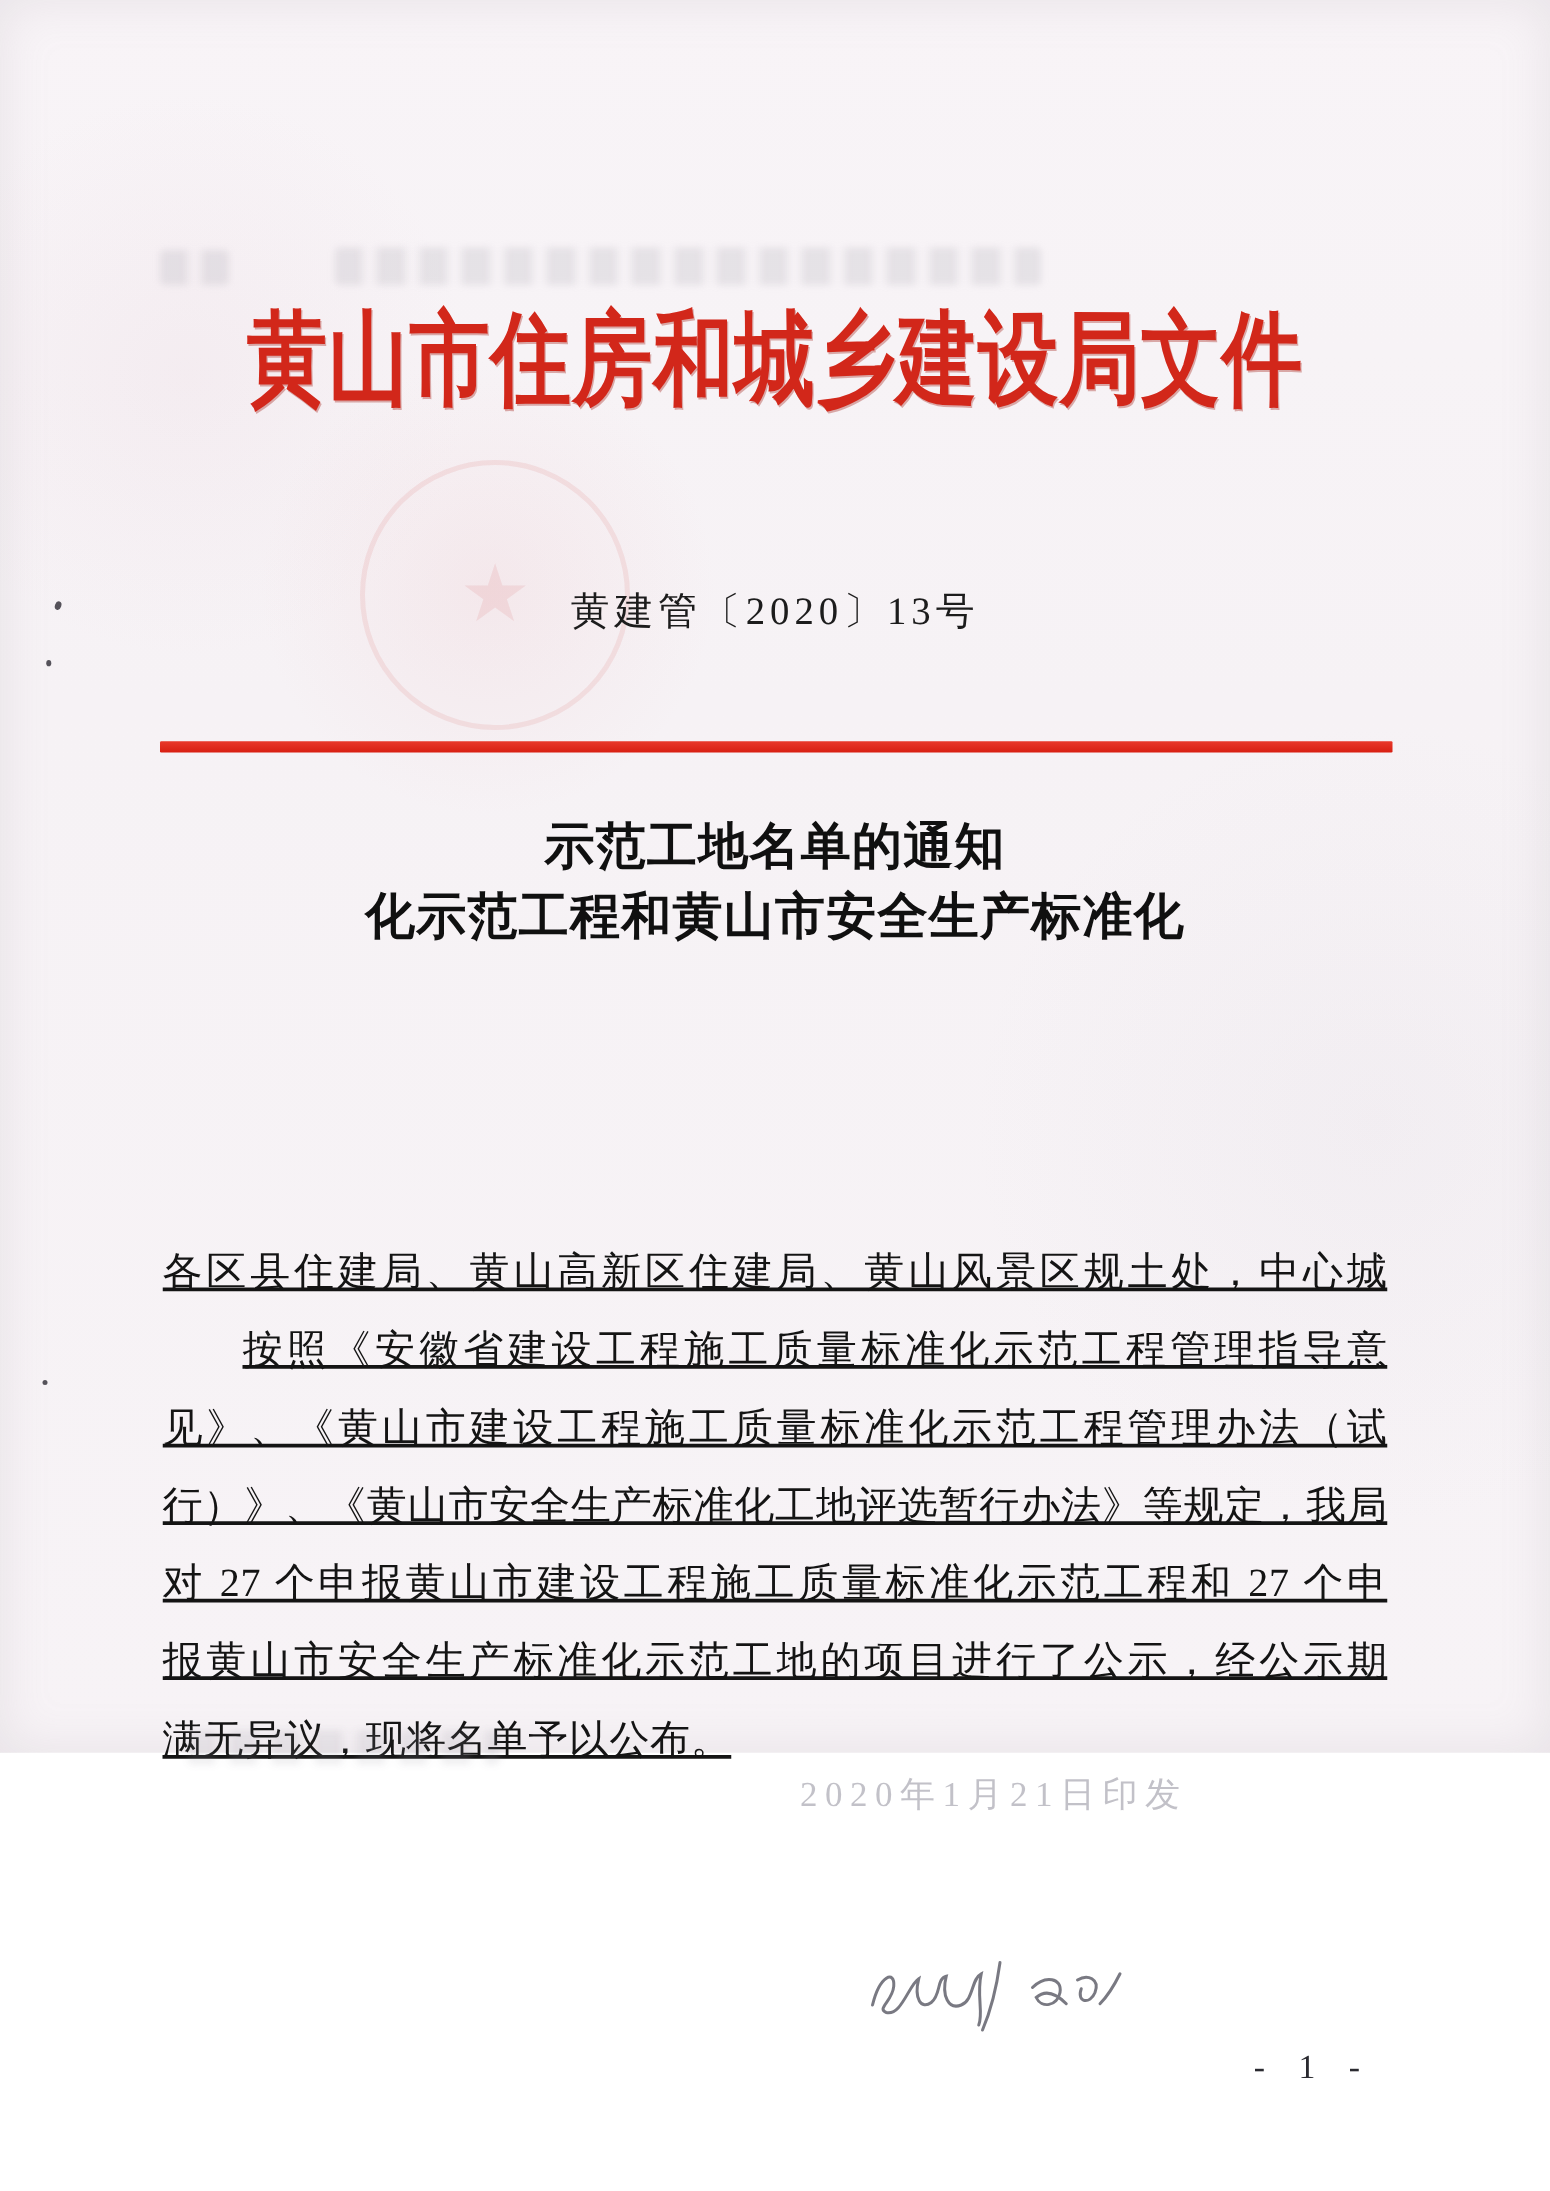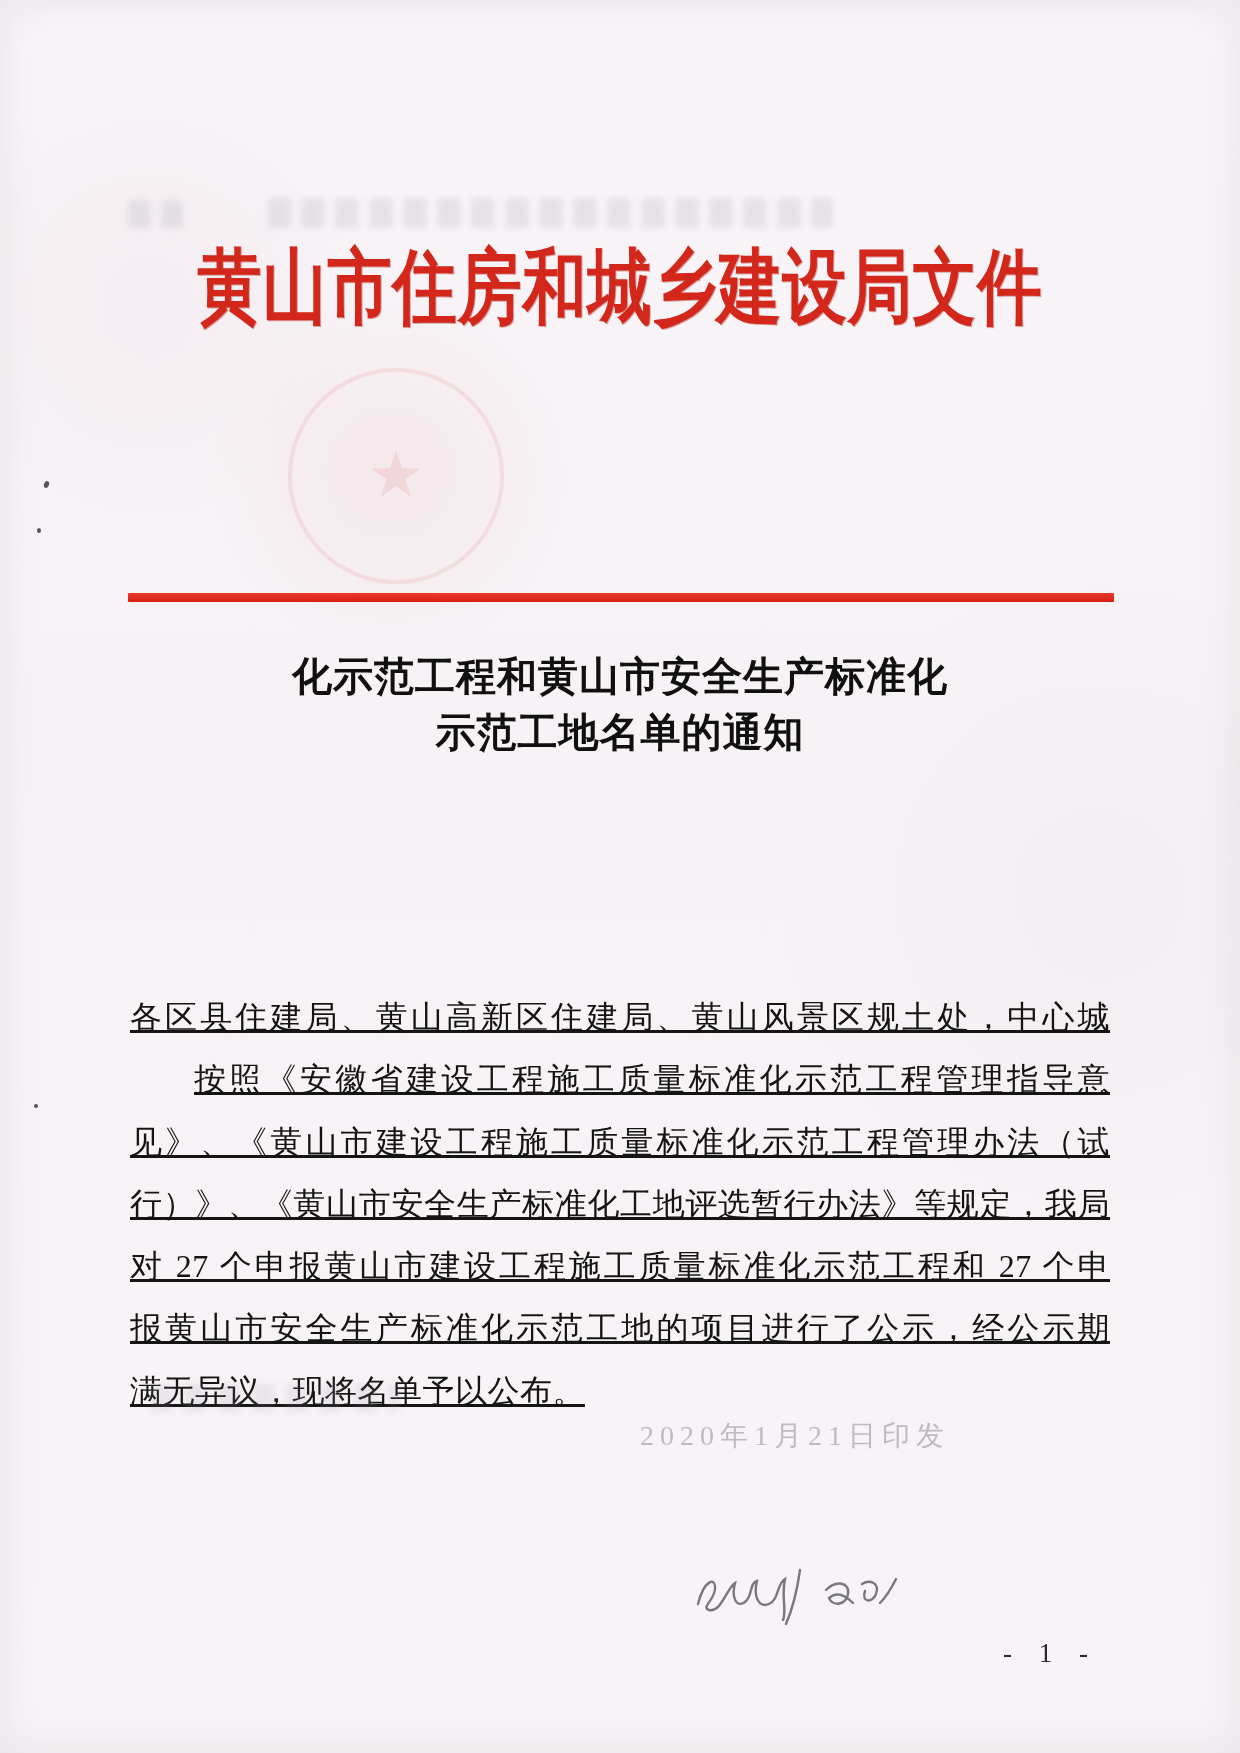--- a/index.html
+++ b/index.html
@@ -4,21 +4,21 @@
 <style>
   html, body { margin: 0; padding: 0; }
   body {
     width: 1240px; height: 1753px;
     background: #ffffff;
     font-family: "Liberation Serif", "DejaVu Serif", serif;
     overflow: hidden;
   }
   .page {
     position: absolute; left: 0; top: 0;
-    width: 1240px; height: 1753px;
+    width: 1240px; height: 1402px;
     background:
       radial-gradient(circle 260px at 390px 470px, rgba(235,190,195,0.20), rgba(235,190,195,0) 70%),
       radial-gradient(circle 300px at 150px 300px, rgba(230,205,215,0.18), rgba(230,205,215,0) 75%),
       radial-gradient(circle 400px at 1100px 900px, rgba(215,210,220,0.15), rgba(215,210,220,0) 80%),
       linear-gradient(180deg, #f8f4f7 0%, #f6f2f5 40%, #f7f3f6 100%);
     box-shadow: inset 0 0 40px rgba(160,150,160,0.18);
   }
   
   .smudge {
     position: absolute;
@@ -109,26 +109,27 @@
 <div class="page">
 
   <div class="smudge smudge-top"></div>
   <div class="smudge smudge-top2"></div>
   <div class="seal-ghost">
     <span class="star">★</span>
   </div>
 
   <h1 class="masthead">黄山市住房和城乡建设局文件</h1>
 
+  <div class="doc-number">黄建管〔2020〕13号</div>
 
   <div class="red-rule"></div>
 
   <div class="title-block">
+    <div class="title-line">示范工地名单的通知</div>
     <div class="title-line">化示范工程和黄山市安全生产标准化</div>
-    <div class="title-line">示范工地名单的通知</div>
   </div>
 
   <div class="body-block">
     <p class="line just">各区县住建局、黄山高新区住建局、黄山风景区规土处，中心城</p>
     <p class="line just indent">按照《安徽省建设工程施工质量标准化示范工程管理指导意</p>
     <p class="line just">见》、《黄山市建设工程施工质量标准化示范工程管理办法（试</p>
     <p class="line just">行）》、《黄山市安全生产标准化工地评选暂行办法》等规定，我局</p>
     <p class="line just">对 27 个申报黄山市建设工程施工质量标准化示范工程和 27 个申</p>
     <p class="line just">报黄山市安全生产标准化示范工地的项目进行了公示，经公示期</p>
     <p class="line">满无异议，现将名单予以公布。</p>

